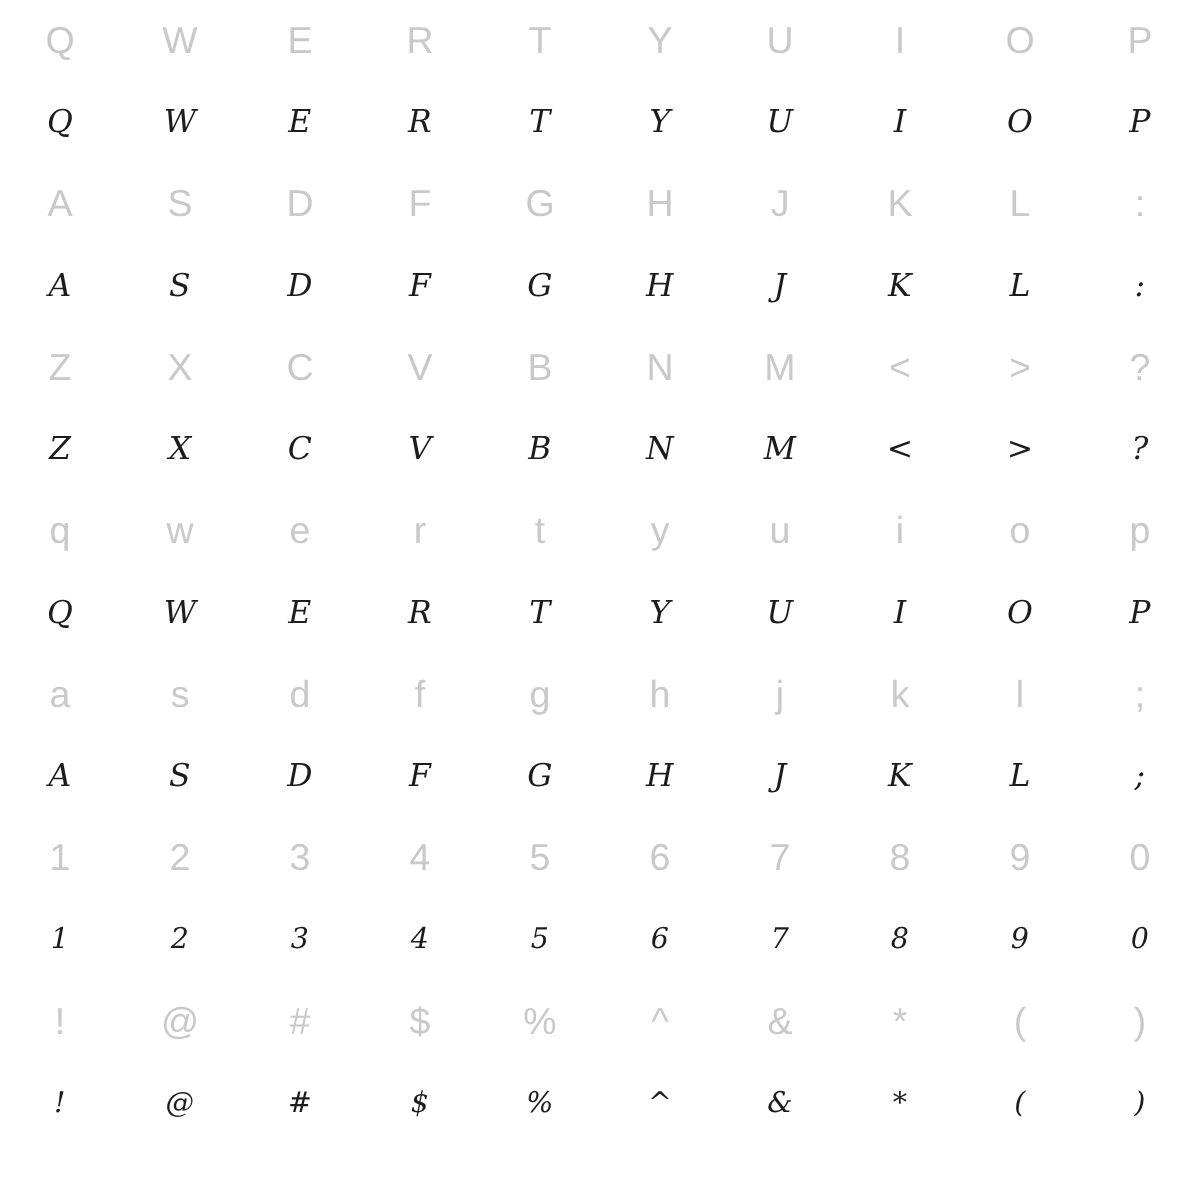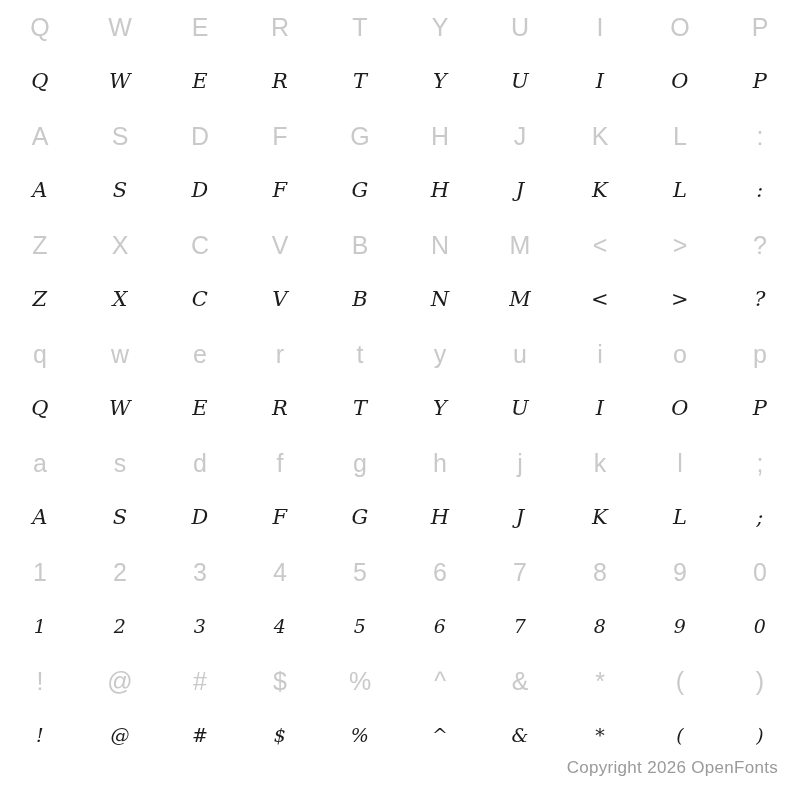--- a/index.html
+++ b/index.html
@@ -210,14 +210,13 @@
       <div class="cell spec small">@</div>
       <div class="cell spec small">#</div>
       <div class="cell spec small">$</div>
       <div class="cell spec small">%</div>
       <div class="cell spec small">^</div>
       <div class="cell spec small">&amp;</div>
       <div class="cell spec small">*</div>
       <div class="cell spec small">(</div>
       <div class="cell spec small">)</div>
     </div>
-  <div id="footer">Copyright 2026 OpenFonts</div>
 </div>
 
 </body></html>

